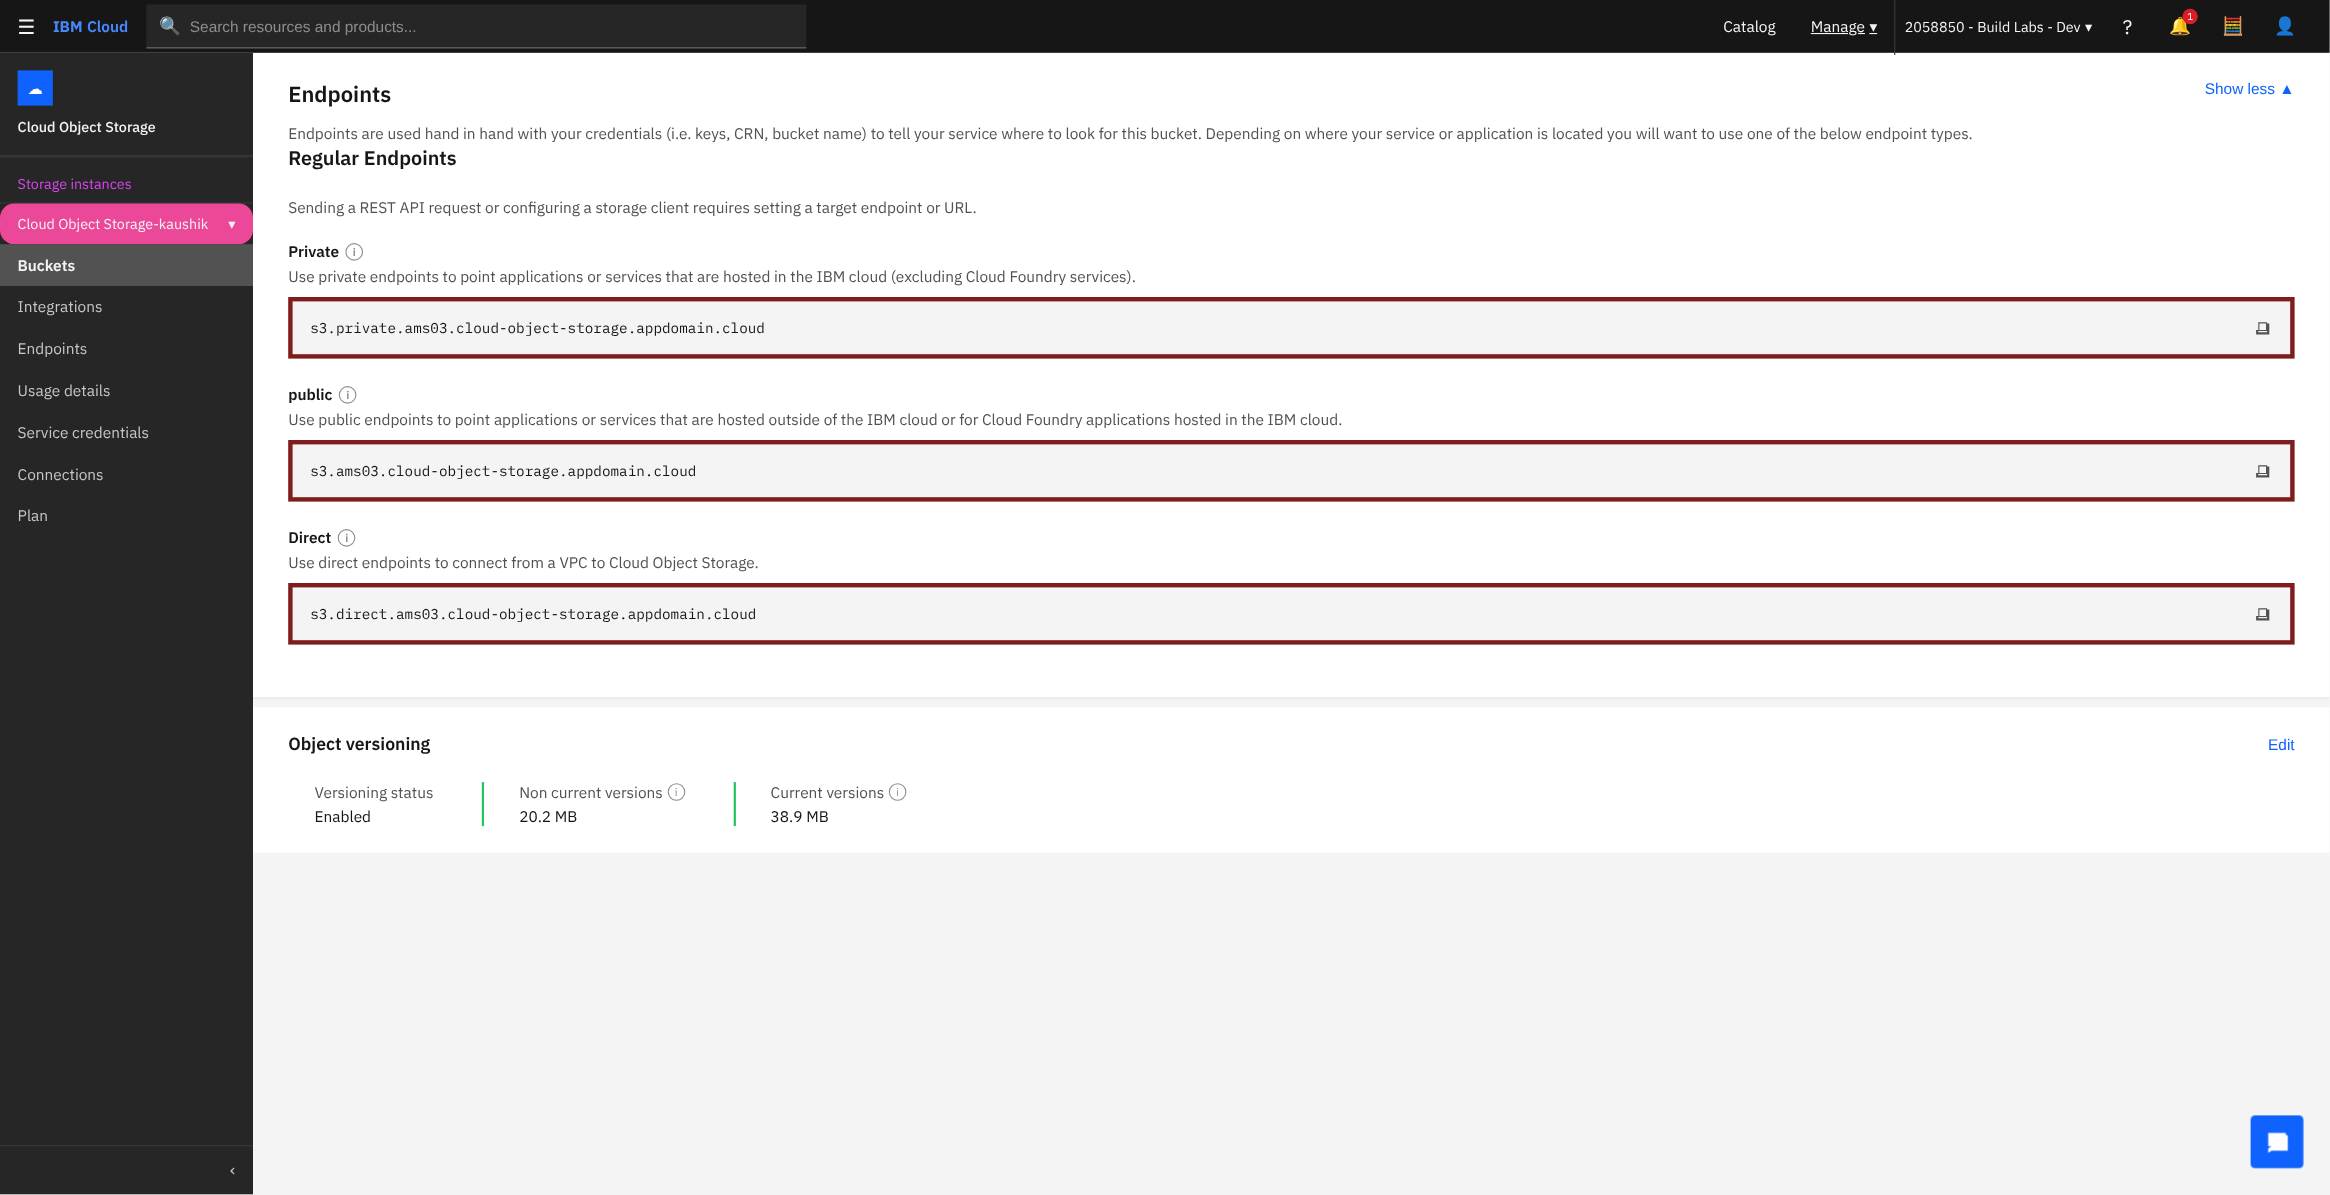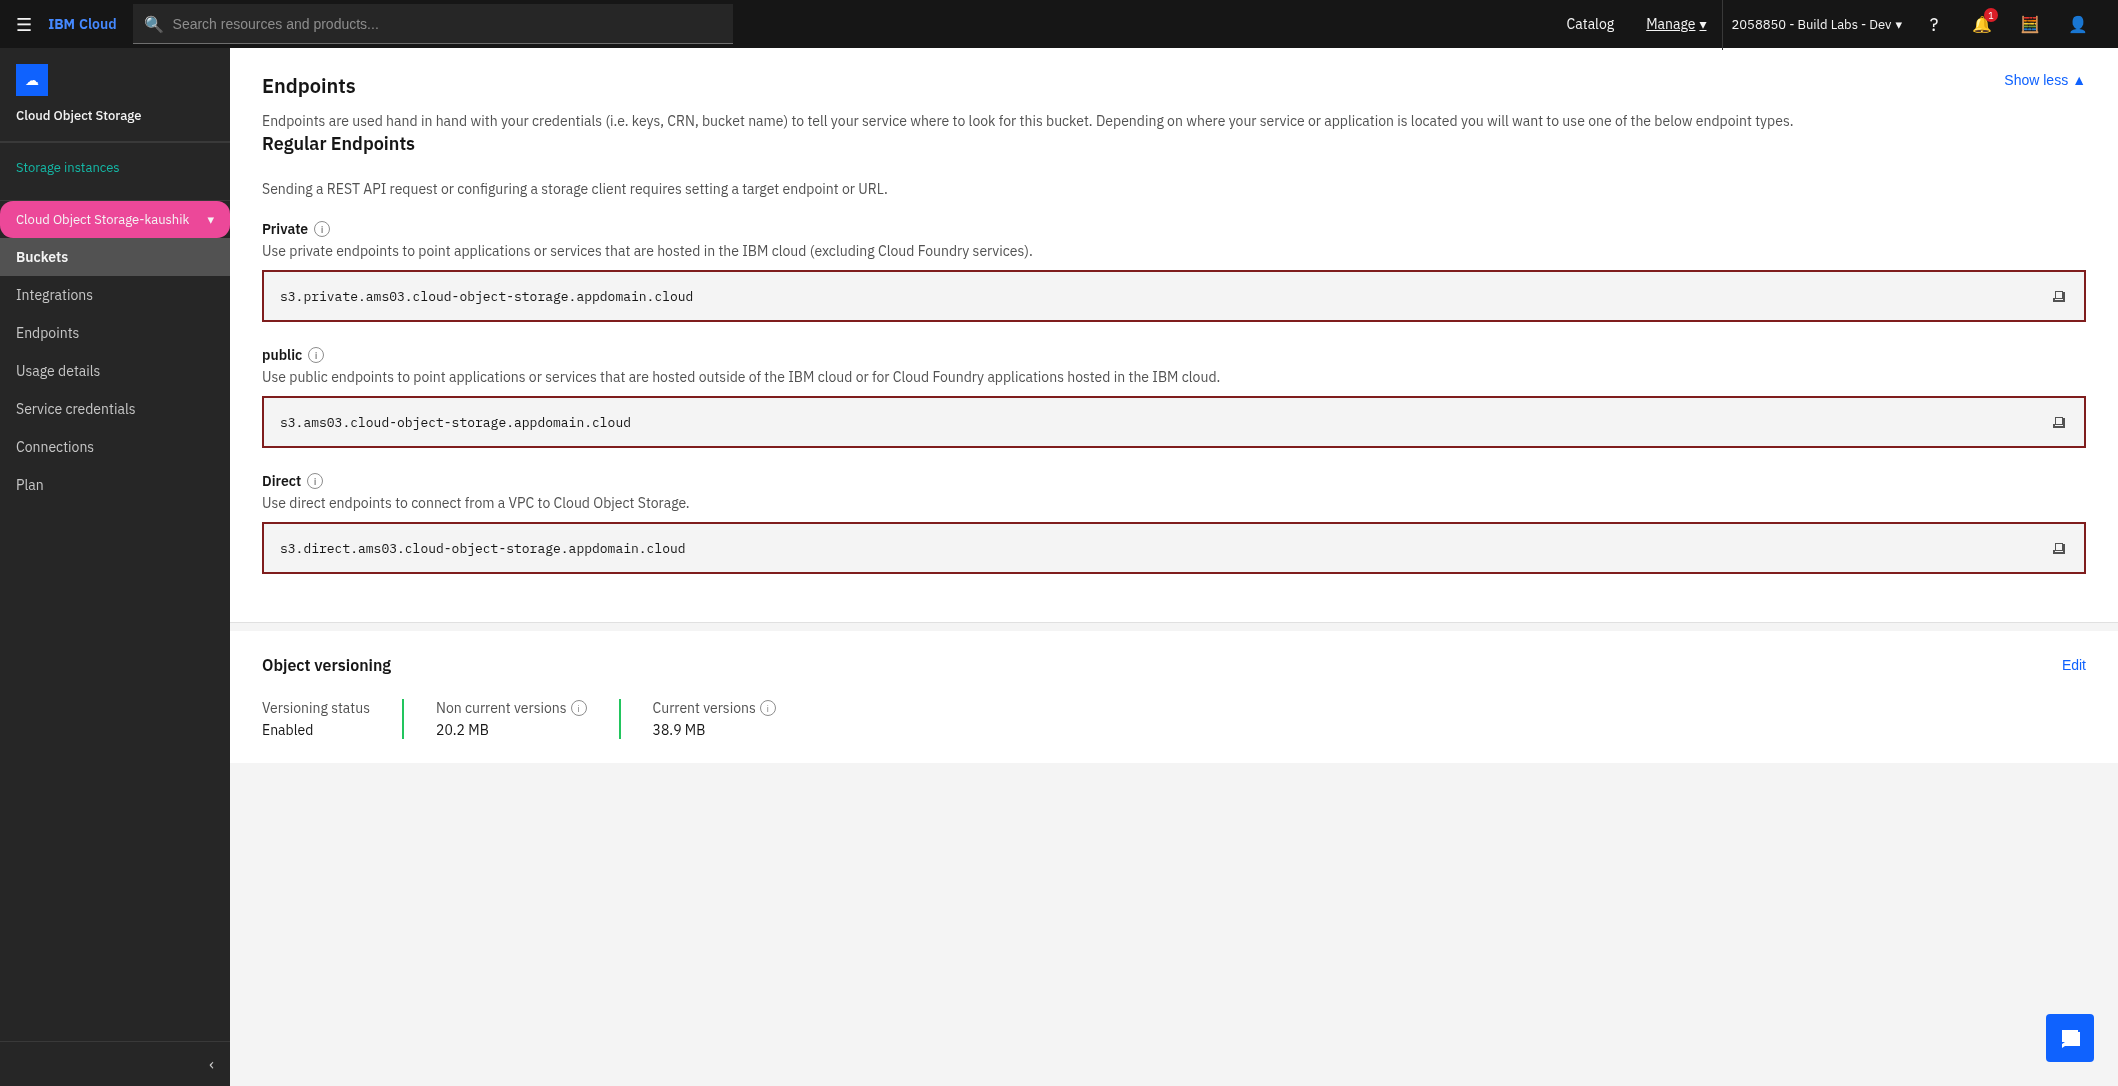--- a/index.html
+++ b/index.html
@@ -82,23 +82,23 @@
     }
     .sidebar-logo-icon {
       width: 32px; height: 32px;
       background: #0f62fe;
       display: flex; align-items: center; justify-content: center;
       color: white; font-size: 14px; margin-bottom: 8px;
     }
     .sidebar-app-name { font-size: 13px; color: #f4f4f4; font-weight: 500; line-height: 1.3; }
     .sidebar-divider { height: 1px; background: #393939; margin: 0; }
     .sidebar-section-label {
-      padding: 16px 16px 24px;
+      padding: 16px 16px 8px;
       font-size: 13px;
-      color: #14b8a6;
+      color: #d946ef;
       cursor: pointer;
     }
     .sidebar-parent {
       padding: 10px 16px;
       font-size: 13px;
       color: #f4f4f4;
       cursor: pointer;
       display: flex;
       align-items: center;
       justify-content: space-between;
@@ -167,21 +167,21 @@
       margin-bottom: 4px;
       display: flex;
       align-items: center;
       gap: 6px;
     }
     .endpoint-sublabel { font-size: 14px; color: #525252; margin-bottom: 10px; }
 
     .endpoint-input-row {
       display: flex;
       align-items: center;
-      border: 2px solid #7f1d1d;
+      border: 4px solid #7f1d1d;
       background: #f4f4f4;
     }
     .endpoint-input {
       flex: 1;
       padding: 12px 16px;
       font-family: 'IBM Plex Mono', monospace;
       font-size: 13px;
       color: #161616;
       background: transparent;
       border: none;
@@ -223,21 +223,21 @@
     }
     .versioning-title { font-size: 16px; font-weight: 600; color: #161616; }
     .edit-btn {
       color: #0f62fe;
       cursor: pointer;
       font-size: 14px;
       background: none;
       border: none;
     }
 
-    .versioning-stats { display: flex; gap: 0; align-items: stretch; }
+    .versioning-stats { display: flex; gap: 12px; align-items: stretch; margin-left: 24px; }
     .stat-item { padding: 0 32px 0 0; }
     .stat-item + .stat-item {
       padding-left: 32px;
       border-left: 2px solid #22c55e;
     }
     .stat-label { font-size: 14px; color: #525252; margin-bottom: 4px; display: flex; align-items: center; gap: 4px; }
     .stat-value { font-size: 14px; font-weight: 400; color: #161616; }
 
     
     .chat-btn {

